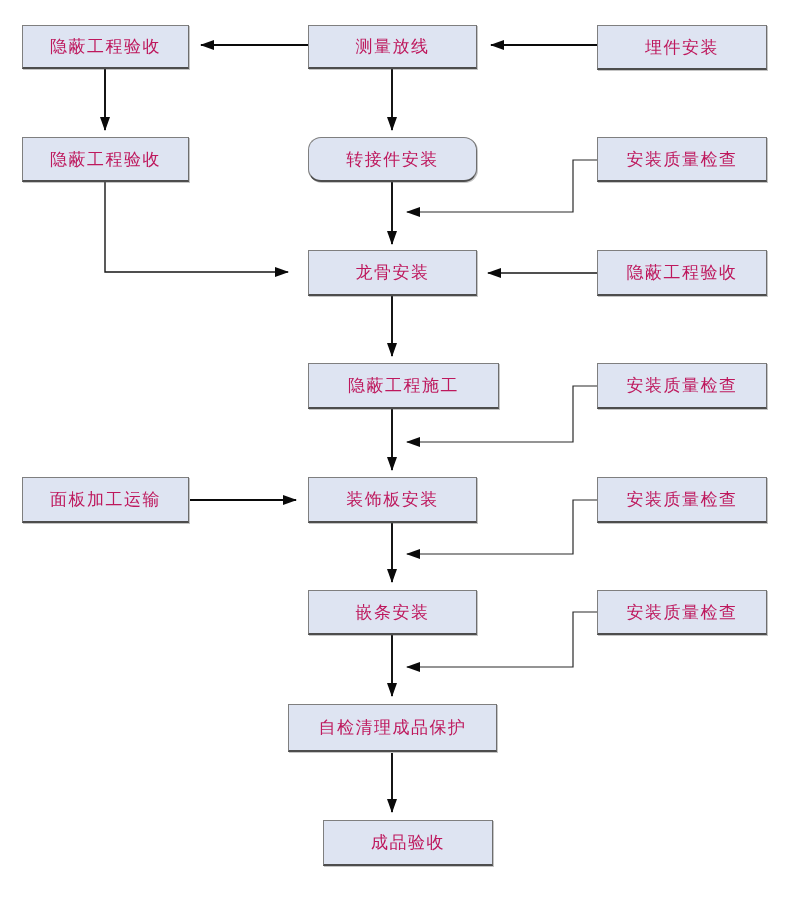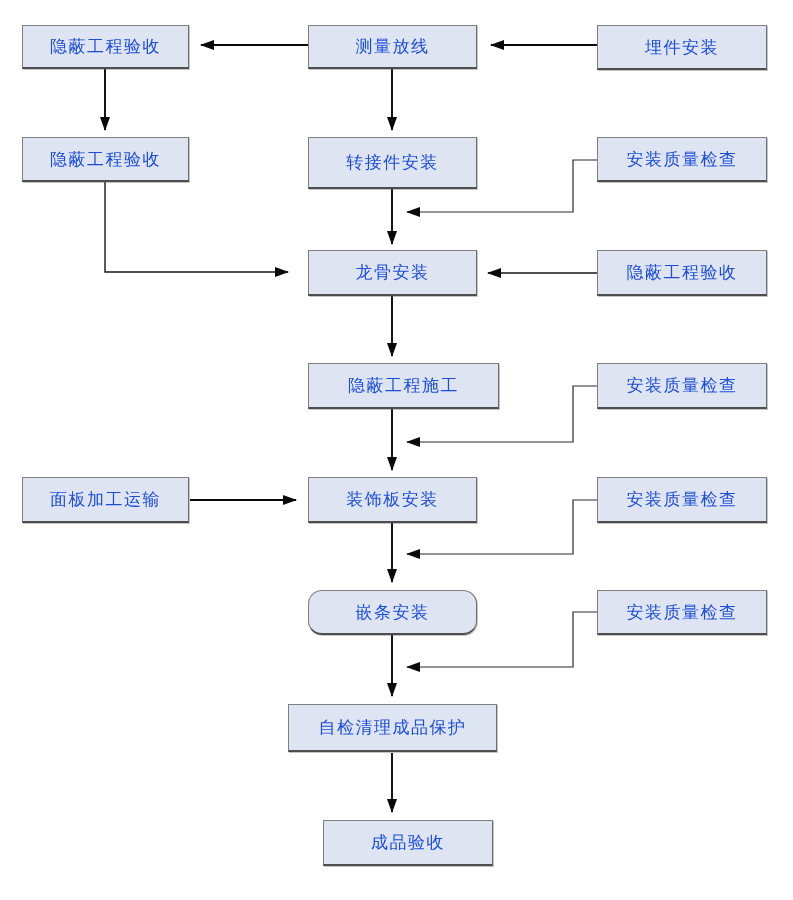--- a/index.html
+++ b/index.html
@@ -21,21 +21,21 @@
     background: #dee4f2;
     border: 1px solid #7f7f7f;
     border-right-color: #6e6e6e;
     border-bottom: 2px solid #4d4d4d;
     box-shadow: 1px 1px 0 rgba(90,90,90,0.35);
     display: flex;
     align-items: center;
     justify-content: center;
     font-size: 17px;
     letter-spacing: 1.5px;
-    color: #1d4ed8;
+    color: #be185d;
     white-space: nowrap;
   }
   svg.connectors {
     position: absolute;
     left: 0;
     top: 0;
     width: 793px;
     height: 900px;
     pointer-events: none;
   }
@@ -73,33 +73,33 @@
     <path class="fb" d="M597,386 L573,386 L573,442 L407,442" marker-end="url(#ah)"></path>
     <path class="fb" d="M597,500 L573,500 L573,554 L407,554" marker-end="url(#ah)"></path>
     <path class="fb" d="M597,612 L573,612 L573,667 L407,667" marker-end="url(#ah)"></path>
   </svg>
 
   <div class="node" style="left:22px;  top:25px;  width:167px; height:44px;">隐蔽工程验收</div>
   <div class="node" style="left:308px; top:25px;  width:169px; height:44px;">测量放线</div>
   <div class="node" style="left:597px; top:25px;  width:170px; height:45px;">埋件安装</div>
 
   <div class="node" style="left:22px;  top:137px; width:167px; height:45px;">隐蔽工程验收</div>
-  <div class="node" style="left:308px; top:137px; width:169px; height:52px;">转接件安装</div>
+  <div class="node" style="left:308px; top:137px; width:169px; height:45px;border-radius:13px;">转接件安装</div>
   <div class="node" style="left:597px; top:137px; width:170px; height:45px;">安装质量检查</div>
 
   <div class="node" style="left:308px; top:250px; width:169px; height:46px;font-family:Liberation Mono, monospace;">龙骨安装</div>
   <div class="node" style="left:597px; top:250px; width:170px; height:46px;">隐蔽工程验收</div>
 
   <div class="node" style="left:308px; top:363px; width:191px; height:46px;">隐蔽工程施工</div>
   <div class="node" style="left:597px; top:363px; width:170px; height:46px;">安装质量检查</div>
 
   <div class="node" style="left:308px; top:477px; width:169px; height:46px;">装饰板安装</div>
   <div class="node" style="left:22px;  top:477px; width:167px; height:46px;">面板加工运输</div>
   <div class="node" style="left:597px; top:477px; width:170px; height:46px;">安装质量检查</div>
 
-  <div class="node" style="left:308px; top:590px; width:169px; height:45px;border-radius:14px;">嵌条安装</div>
+  <div class="node" style="left:308px; top:590px; width:169px; height:45px;">嵌条安装</div>
   <div class="node" style="left:597px; top:590px; width:170px; height:45px;">安装质量检查</div>
 
   <div class="node" style="left:288px; top:704px; width:209px; height:48px;">自检清理成品保护</div>
 
   <div class="node" style="left:323px; top:820px; width:170px; height:46px;">成品验收</div>
 
 </div>
 
 </body></html>

